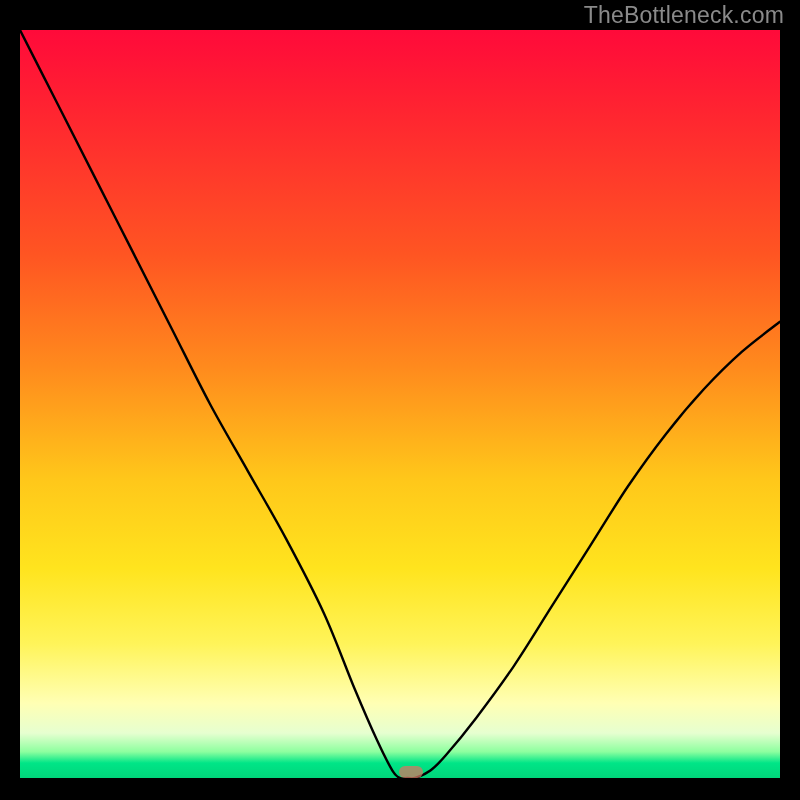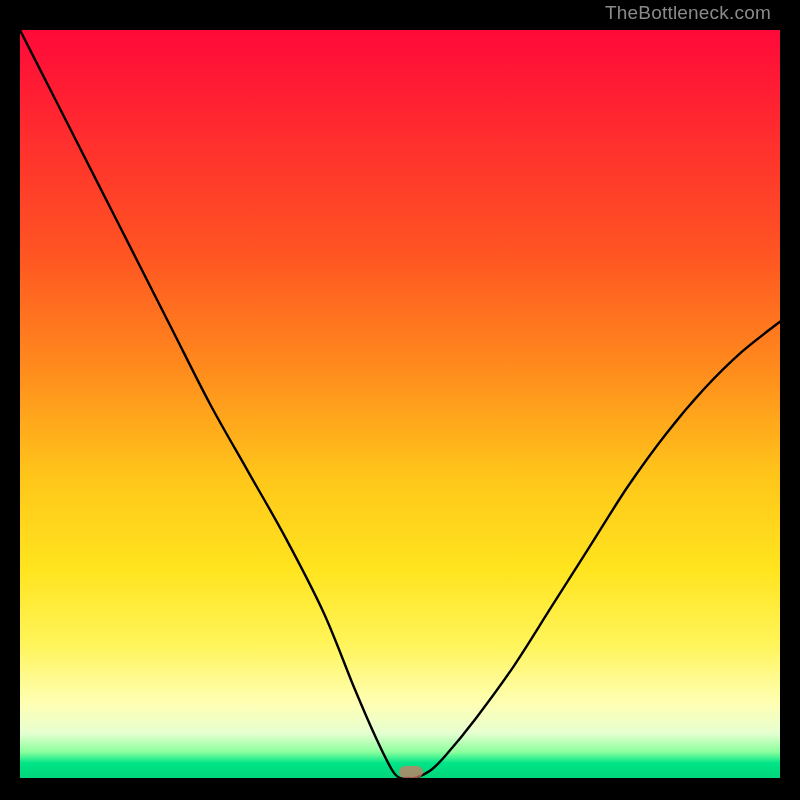--- a/index.html
+++ b/index.html
@@ -35,23 +35,23 @@
       #fff459 82%,
       #ffffb4 90%,
       #e6ffd0 94%,
       #8dff9f 96.5%,
       #00e587 98%,
       #00d57a 100%);
   }
   .watermark {
     position: absolute;
     top: 2px;
-    right: 19px;
+    right: 6px;
     color: #8a8a8a;
-    font-size: 19px;
+    font-size: 23px;
     font-weight: 500;
     letter-spacing: 0.2px;
   }
   svg.curve {
     position: absolute;
     left: 0;
     top: 0;
     width: 760px;
     height: 748px;
   }

